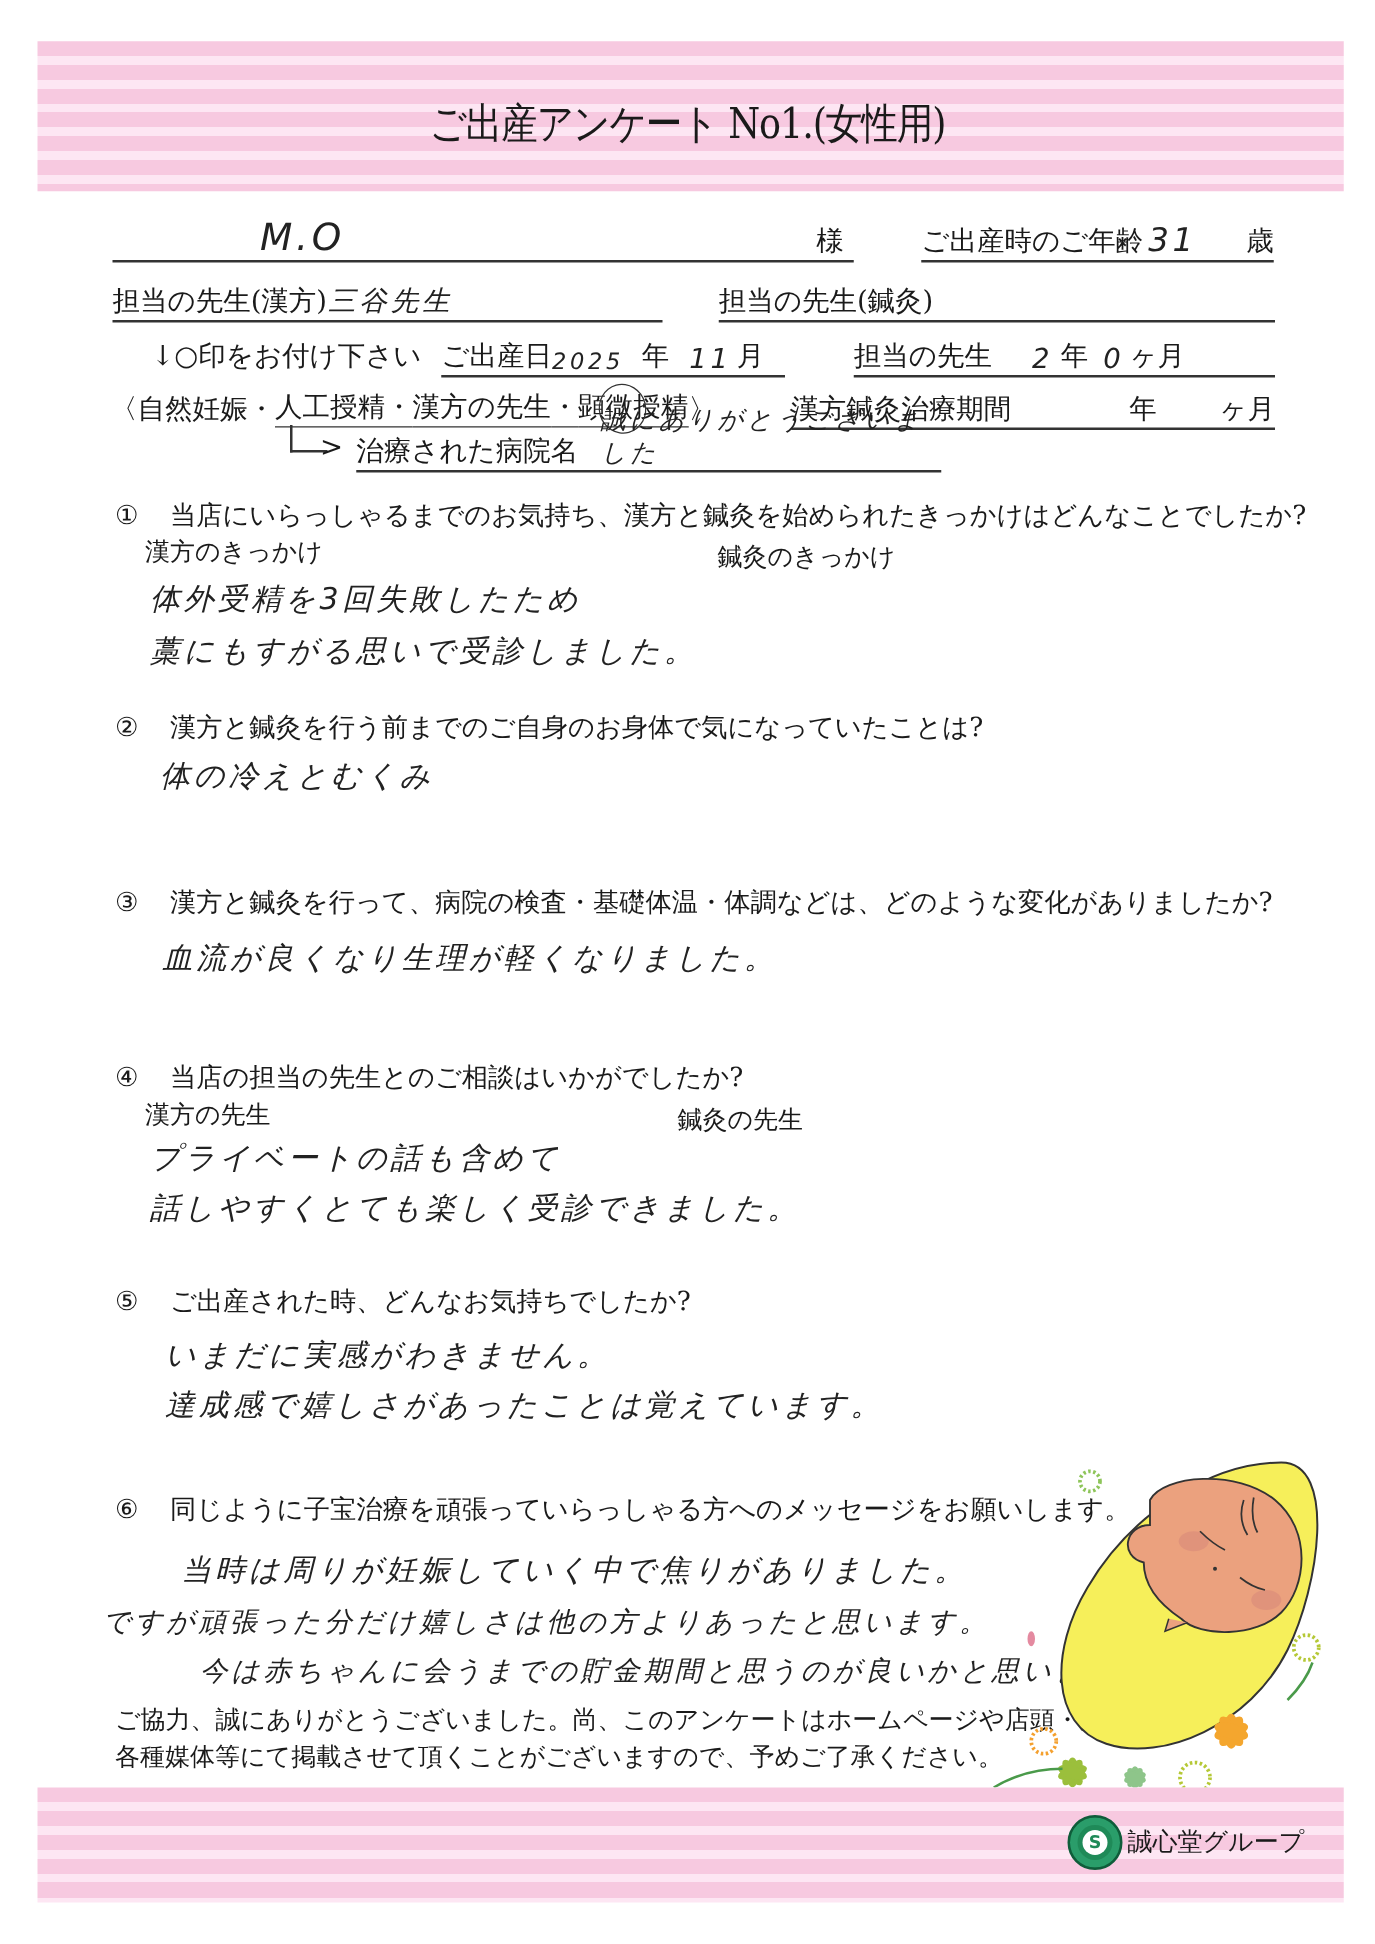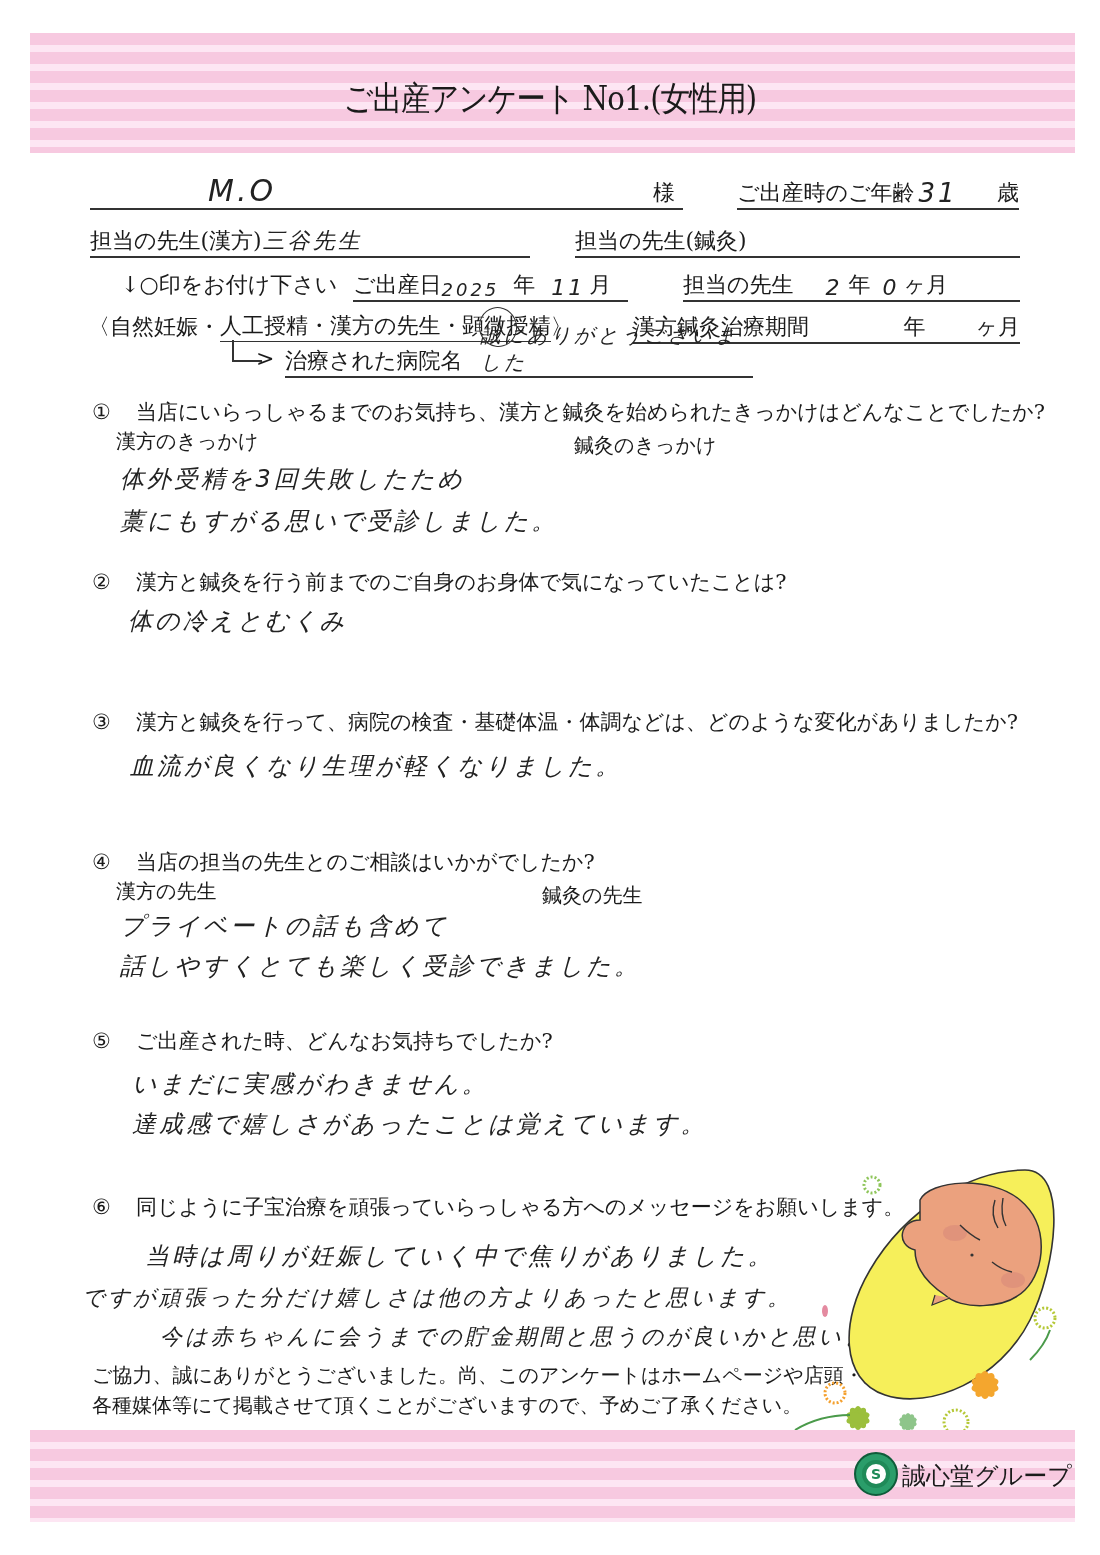--- a/index.html
+++ b/index.html
@@ -21,21 +21,21 @@
   .q .num { display:inline-block; width:44px; }
   .sub { position:absolute; font-size:20px; }
   .ans { position:absolute; font-size:24px; white-space:nowrap; }
   .closing { position:absolute; left:92px; font-size:20px; line-height:30px; white-space:nowrap;
     font-family:"DejaVu Sans","Liberation Sans",sans-serif; }
   .logo { position:absolute; left:854px; top:1452px; width:40px; height:40px; border-radius:50%;
     background:#1f8a58; border:2px solid #0f5c3a; box-shadow: inset 0 0 0 6px #2a9d6a; }
   .logo-inner { position:absolute; left:10px; top:10px; width:20px; height:20px; border-radius:50%;
     background:#fff; color:#1f8a58; font-size:14px; text-align:center; line-height:20px; font-weight:bold;
     font-family:"DejaVu Sans",sans-serif; }
-  .logo-text { position:absolute; left:902px; top:1460px; font-size:24px;
+  .logo-text { position:absolute; left:902px; top:1460px; font-size:20px;
     font-family:"DejaVu Sans","Liberation Sans",sans-serif; }
 </style>
 </head>
 <body>
 
 <div class="stripes header-band"></div>
 <div class="title">ご出産アンケート No1.(女性用)</div>
 
 <div class="row uline" style="left:90px; top:172px; width:593px; height:36px;">
   <span class="hand" style="margin-left:118px; font-size:30px;">M.O</span>

